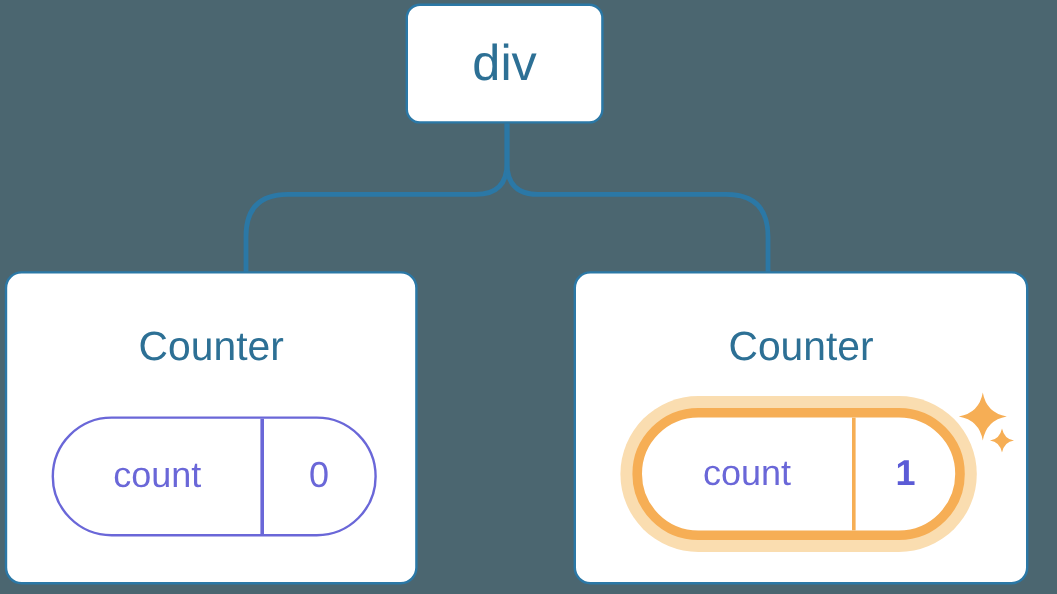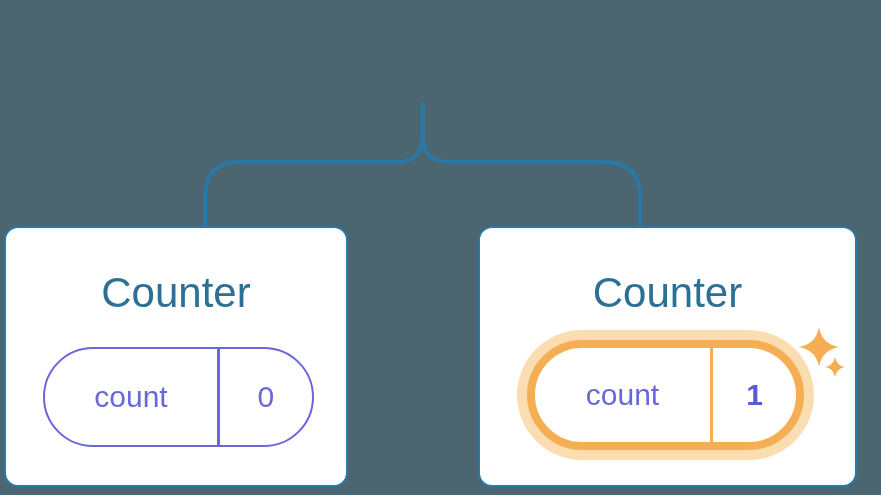--- a/index.html
+++ b/index.html
@@ -29,21 +29,21 @@
   .root-node .label{font-size:42px;font-weight:500;color:var(--label-blue);}
   .card{
     position:absolute;top:226px;height:261px;box-sizing:border-box;
     background:var(--node-fill);border:2.5px solid var(--line-blue);
     border-radius:14px;
   }
   .card.left{left:4px;width:344px;}
   .card.right{left:478px;width:379px;}
   .card-title{
     position:absolute;top:44px;left:0;right:0;text-align:center;
-    font-size:42px;font-weight:500;color:var(--label-blue);line-height:1;
+    font-size:34px;font-weight:500;color:var(--label-blue);line-height:1;
   }
   .pill{
     position:absolute;display:flex;align-items:stretch;box-sizing:border-box;
     background:var(--node-fill);
   }
   .pill .key,.pill .val{
     display:flex;align-items:center;justify-content:center;
     font-size:30px;color:var(--state-purple);
   }
   .pill .val{flex:1;}
@@ -67,20 +67,23 @@
 </head>
 <body>
 
 <div class="stage">
 
   <svg class="connectors" viewBox="0 0 881 495" aria-hidden="true">
     <path d="M422.5,103 L422.5,136 Q422.5,162 396.5,162 L240,162 Q205,162 205,197 L205,227"></path>
     <path d="M422.5,103 L422.5,136 Q422.5,162 448.5,162 L605,162 Q640,162 640,197 L640,227"></path>
   </svg>
 
+  <div class="root-node">
+    <span class="label">div</span>
+  </div>
 
   <div class="card left">
     <div class="card-title">Counter</div>
     <div class="pill purple">
       <span class="key">count</span>
       <span class="sep"></span>
       <span class="val">0</span>
     </div>
   </div>
 

